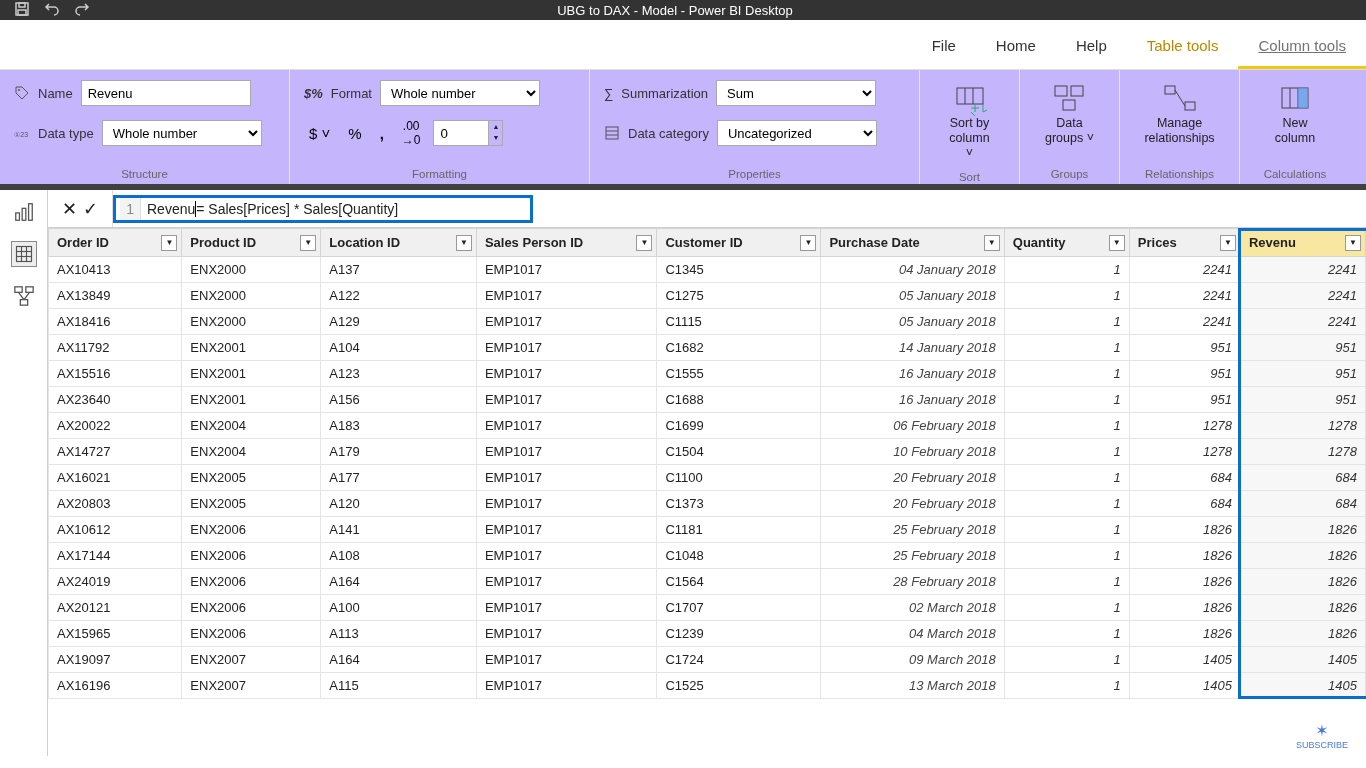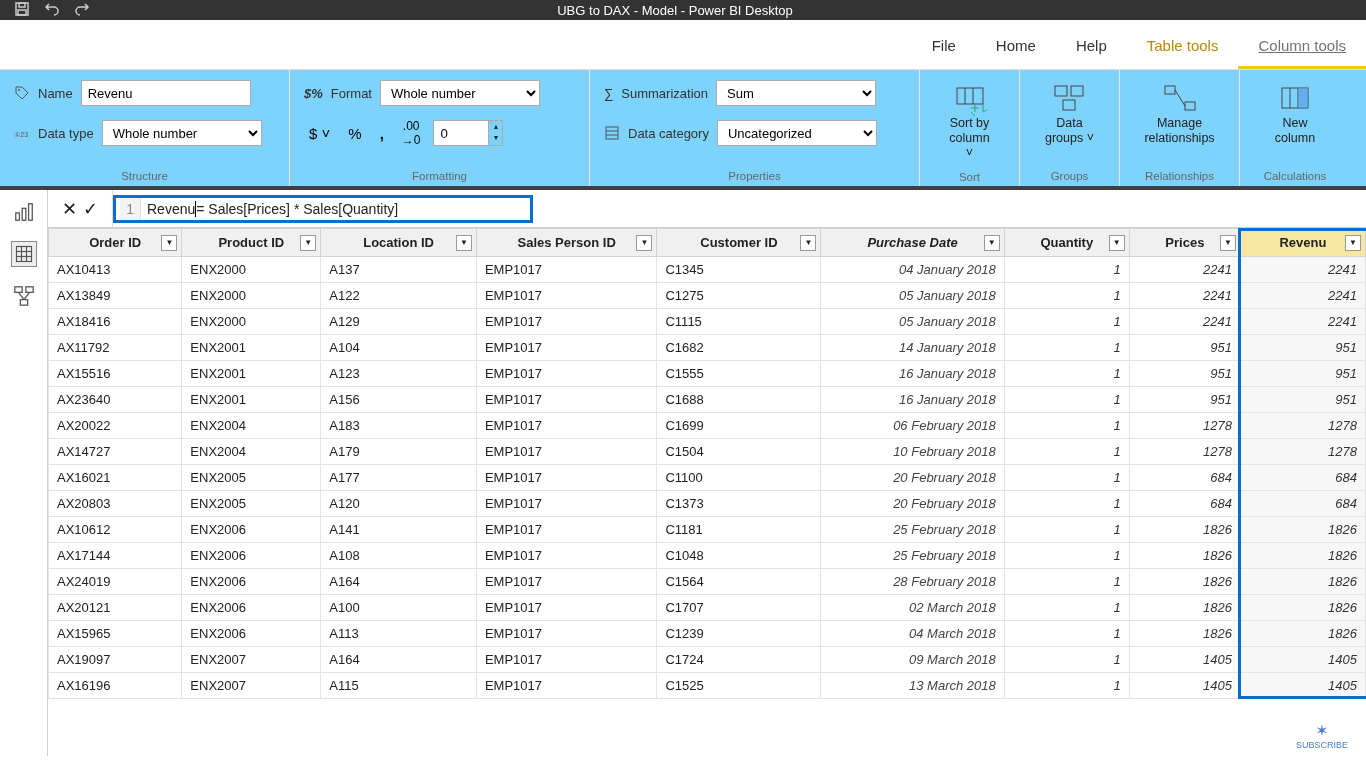--- a/index.html
+++ b/index.html
@@ -8,21 +8,21 @@
 .titlebar { background: #333; height: 20px; display: flex; align-items: center; color: #ccc; }
 .titlebar .qat { display: flex; gap: 14px; padding: 0 14px; align-items: center; }
 .titlebar .title { flex: 1; text-align: center; font-size: 13px; color: #fff; }
 .qat svg { width: 16px; height: 16px; fill: none; stroke: #ccc; stroke-width: 1.5; }
 
 .menubar { height: 50px; display: flex; align-items: flex-end; border-bottom: 1px solid #e0e0e0; justify-content: flex-end; }
 .menu-item { padding: 12px 20px; font-size: 15px; color: #333; cursor: pointer; border-bottom: 3px solid transparent; }
 .menu-item.hot { color: #b88a00; }
 .menu-item.active { color: #737373; border-bottom-color: #f2c811; font-weight: 500; text-decoration: underline;}
 
-.ribbon { height: 120px; display: flex; border-bottom: 4px solid #404040; background: #7dd3fc; }
+.ribbon { height: 120px; display: flex; border-bottom: 6px solid #404040; background: #c4b5fd; }
 .group { border-right: 1px solid #e6e6e6; padding: 8px 14px 4px 14px; display: flex; flex-direction: column; justify-content: space-between; }
 .group .rows { display: flex; flex-direction: column; gap: 10px; }
 .group .row { display: flex; align-items: center; gap: 8px; height: 30px; }
 .group .glabel { text-align: center; font-size: 11.5px; color: #666; padding-top: 6px; }
 .lab { display: flex; align-items: center; gap: 4px; font-size: 13px; color: #333; }
 .lab svg { width: 16px; height: 16px; }
 input.fld, select.fld { border: 1px solid #aaa; height: 26px; padding: 0 6px; background: #fff; font-size: 13px; }
 .btnrow button { border: none; background: transparent; padding: 2px 5px; font-size: 15px; cursor: pointer; font-family: "Segoe UI", Arial; }
 .bigbtn { display: flex; flex-direction: column; align-items: center; gap: 0; padding: 4px 10px; text-align: center; font-size: 12.5px; line-height: 1.2; cursor: pointer; }
 .bigbtn svg { width: 34px; height: 34px; }
@@ -40,21 +40,21 @@
 .main { flex: 1; display: flex; flex-direction: column; overflow: hidden; }
 .formula { display: flex; align-items: center; border-bottom: 1px solid #d0d0d0; height: 38px; }
 .formula .xv { display: flex; gap: 6px; padding: 0 14px; align-items: center; border-right: 1px solid #ddd; height: 100%;}
 .formula .xv span { font-size: 18px; cursor: pointer; }
 .formula .editor { flex: 1; padding: 0 4px; height: 28px; display: flex; align-items: center; border: 3px solid #0a6ecc; font-family: Consolas, monospace; font-size: 14px; background:#fff; margin-right:10px;}
 .formula .ln { color: #888; background: #f3f3f3; padding: 0 6px; height: 100%; display:flex;align-items:center; margin-right:6px;border-right:1px solid #ddd;}
 .formula .editor .cursor{ display:inline-block; width:1px; height:16px; background:#000; vertical-align:middle;}
 
 .grid { flex: 1; overflow-y: auto; overflow-x: hidden; font-size: 13px; }
 table { border-collapse: collapse; width: 100%; }
-th { background: #f0f0f0; text-align: center; padding: 6px 8px; border: 1px solid #d4d4d4; font-weight: 600; font-size: 13px; position: relative; }
+th { background: #f0f0f0; text-align: left; padding: 6px 8px; border: 1px solid #d4d4d4; font-weight: 600; font-size: 13px; position: relative; }
 th .drop { position:absolute; right:4px; top:50%; transform:translateY(-50%); width:16px;height:16px;border:1px solid #999;background:#fff;display:flex;align-items:center;justify-content:center;font-size:8px;cursor:pointer;}
 th.sel { background: #f8e7a0; }
 td { padding: 5px 8px; border: 1px solid #e4e4e4; white-space: nowrap; }
 td.date { font-style: italic; text-align: right; color: #444;}
 td.num { text-align: right; font-style: italic; color: #333;}
 td.rev { text-align: right; font-style: italic; background: #f7f7f7; color:#333;}
 .hl-col { position: absolute; border: 3px solid #0a6ecc; pointer-events: none; }
 
 .sub-badge { position: fixed; right: 18px; bottom: 18px; color: #4a7bd8; font-size: 9px; text-align: center; }
 
@@ -257,21 +257,21 @@
 
     <div class="grid" style="position:relative">
       <table id="tbl">
           <thead>
             <tr id="hdr">
               <th style="width: 96px;">Order ID<span class="drop">▼</span></th>
               <th style="width: 100px;">Product ID<span class="drop">▼</span></th>
               <th style="width: 112px;">Location ID<span class="drop">▼</span></th>
               <th style="width: 130px;">Sales Person ID<span class="drop">▼</span></th>
               <th style="width: 118px;">Customer ID<span class="drop">▼</span></th>
-              <th style="width: 132px; font-style: italic;">Purchase Date<span class="drop">▼</span></th>
+              <th style="width: 132px;">Purchase Date<span class="drop">▼</span></th>
               <th style="width: 90px;">Quantity<span class="drop">▼</span></th>
               <th style="width: 80px; margin-left: 16px;">Prices<span class="drop">▼</span></th>
               <th class="sel" style="width: 90px;">Revenu<span class="drop">▼</span></th>
             </tr>
           </thead>
           <tbody id="body">
             <tr>
               <td>AX10413</td>
               <td>ENX2000</td>
               <td>A137</td>

